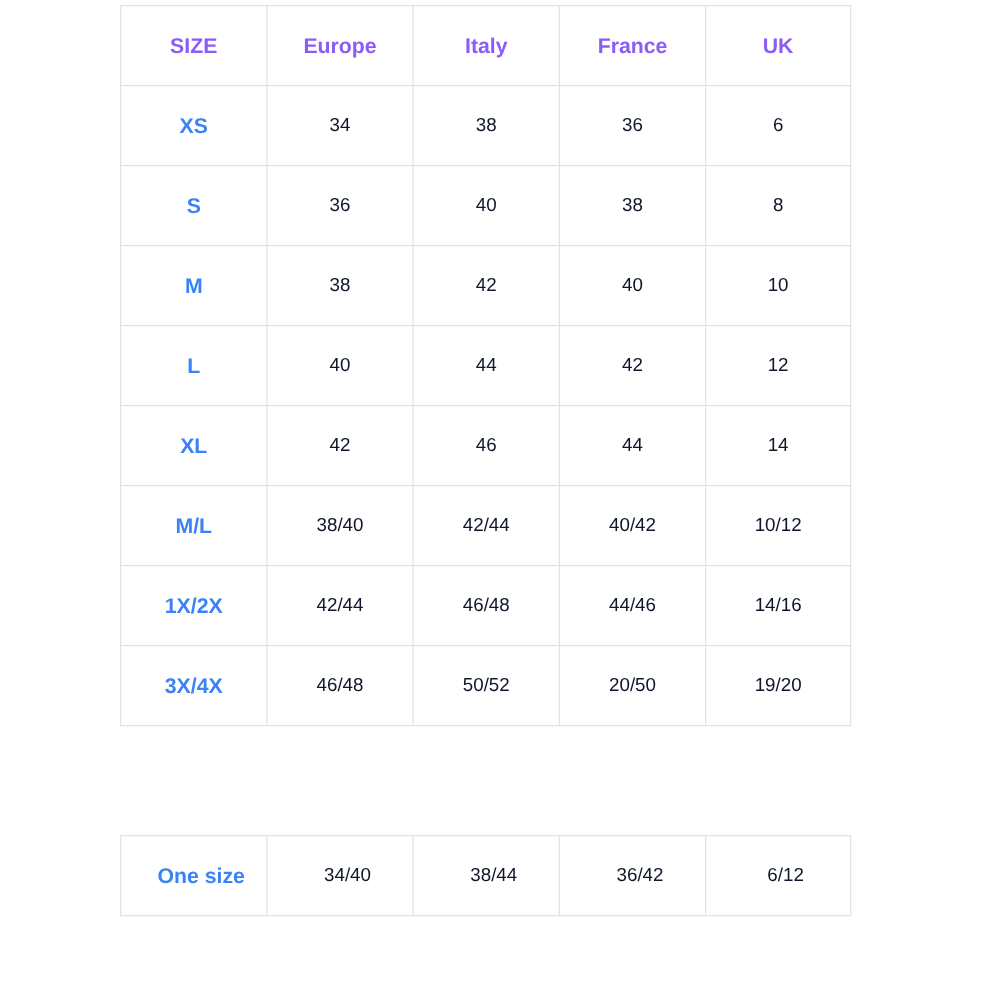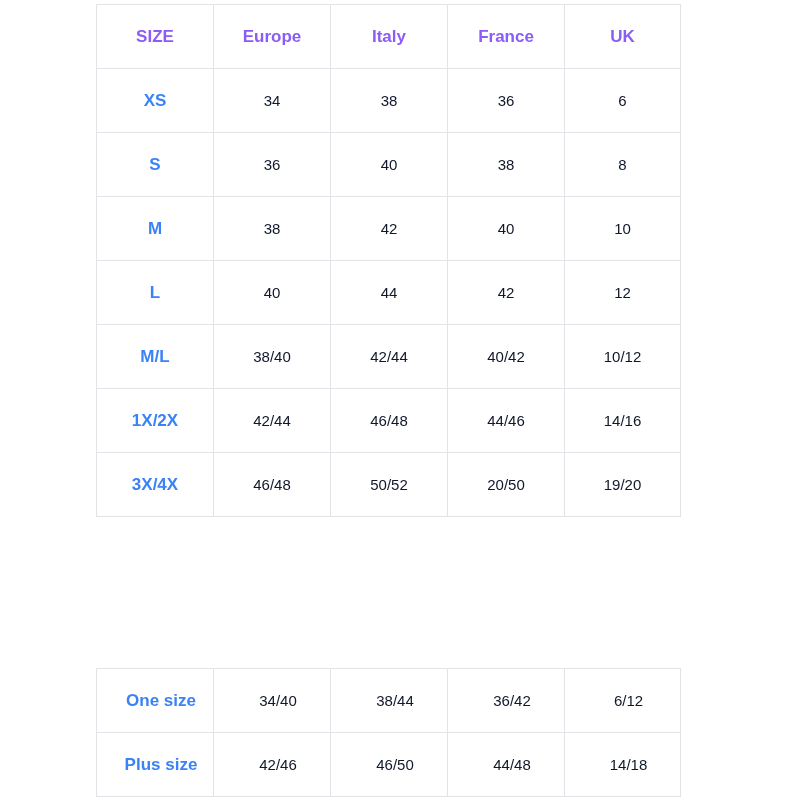--- a/index.html
+++ b/index.html
@@ -125,20 +125,27 @@
       </tr>
 
       <tr>
         <td class="label">L</td>
         <td>40</td>
         <td>44</td>
         <td>42</td>
         <td>12</td>
       </tr>
 
+      <tr>
+        <td class="label">XL</td>
+        <td>42</td>
+        <td>46</td>
+        <td>44</td>
+        <td>14</td>
+      </tr>
 
 
       <tr>
         <td class="label">M/L</td>
         <td>38/40</td>
         <td>42/44</td>
         <td>40/42</td>
         <td>10/12</td>
       </tr>
 
@@ -169,23 +176,16 @@
         <col class="c4">
     </colgroup>
     <tbody>
       <tr>
         <td class="label">One size</td>
         <td>34/40</td>
         <td>38/44</td>
         <td>36/42</td>
         <td>6/12</td>
       </tr>
-      <tr>
-        <td class="label">Plus size</td>
-        <td>42/46</td>
-        <td>46/50</td>
-        <td>44/48</td>
-        <td>14/18</td>
-      </tr>
     </tbody>
   </table>
 
 </div>
 
 </body></html>

